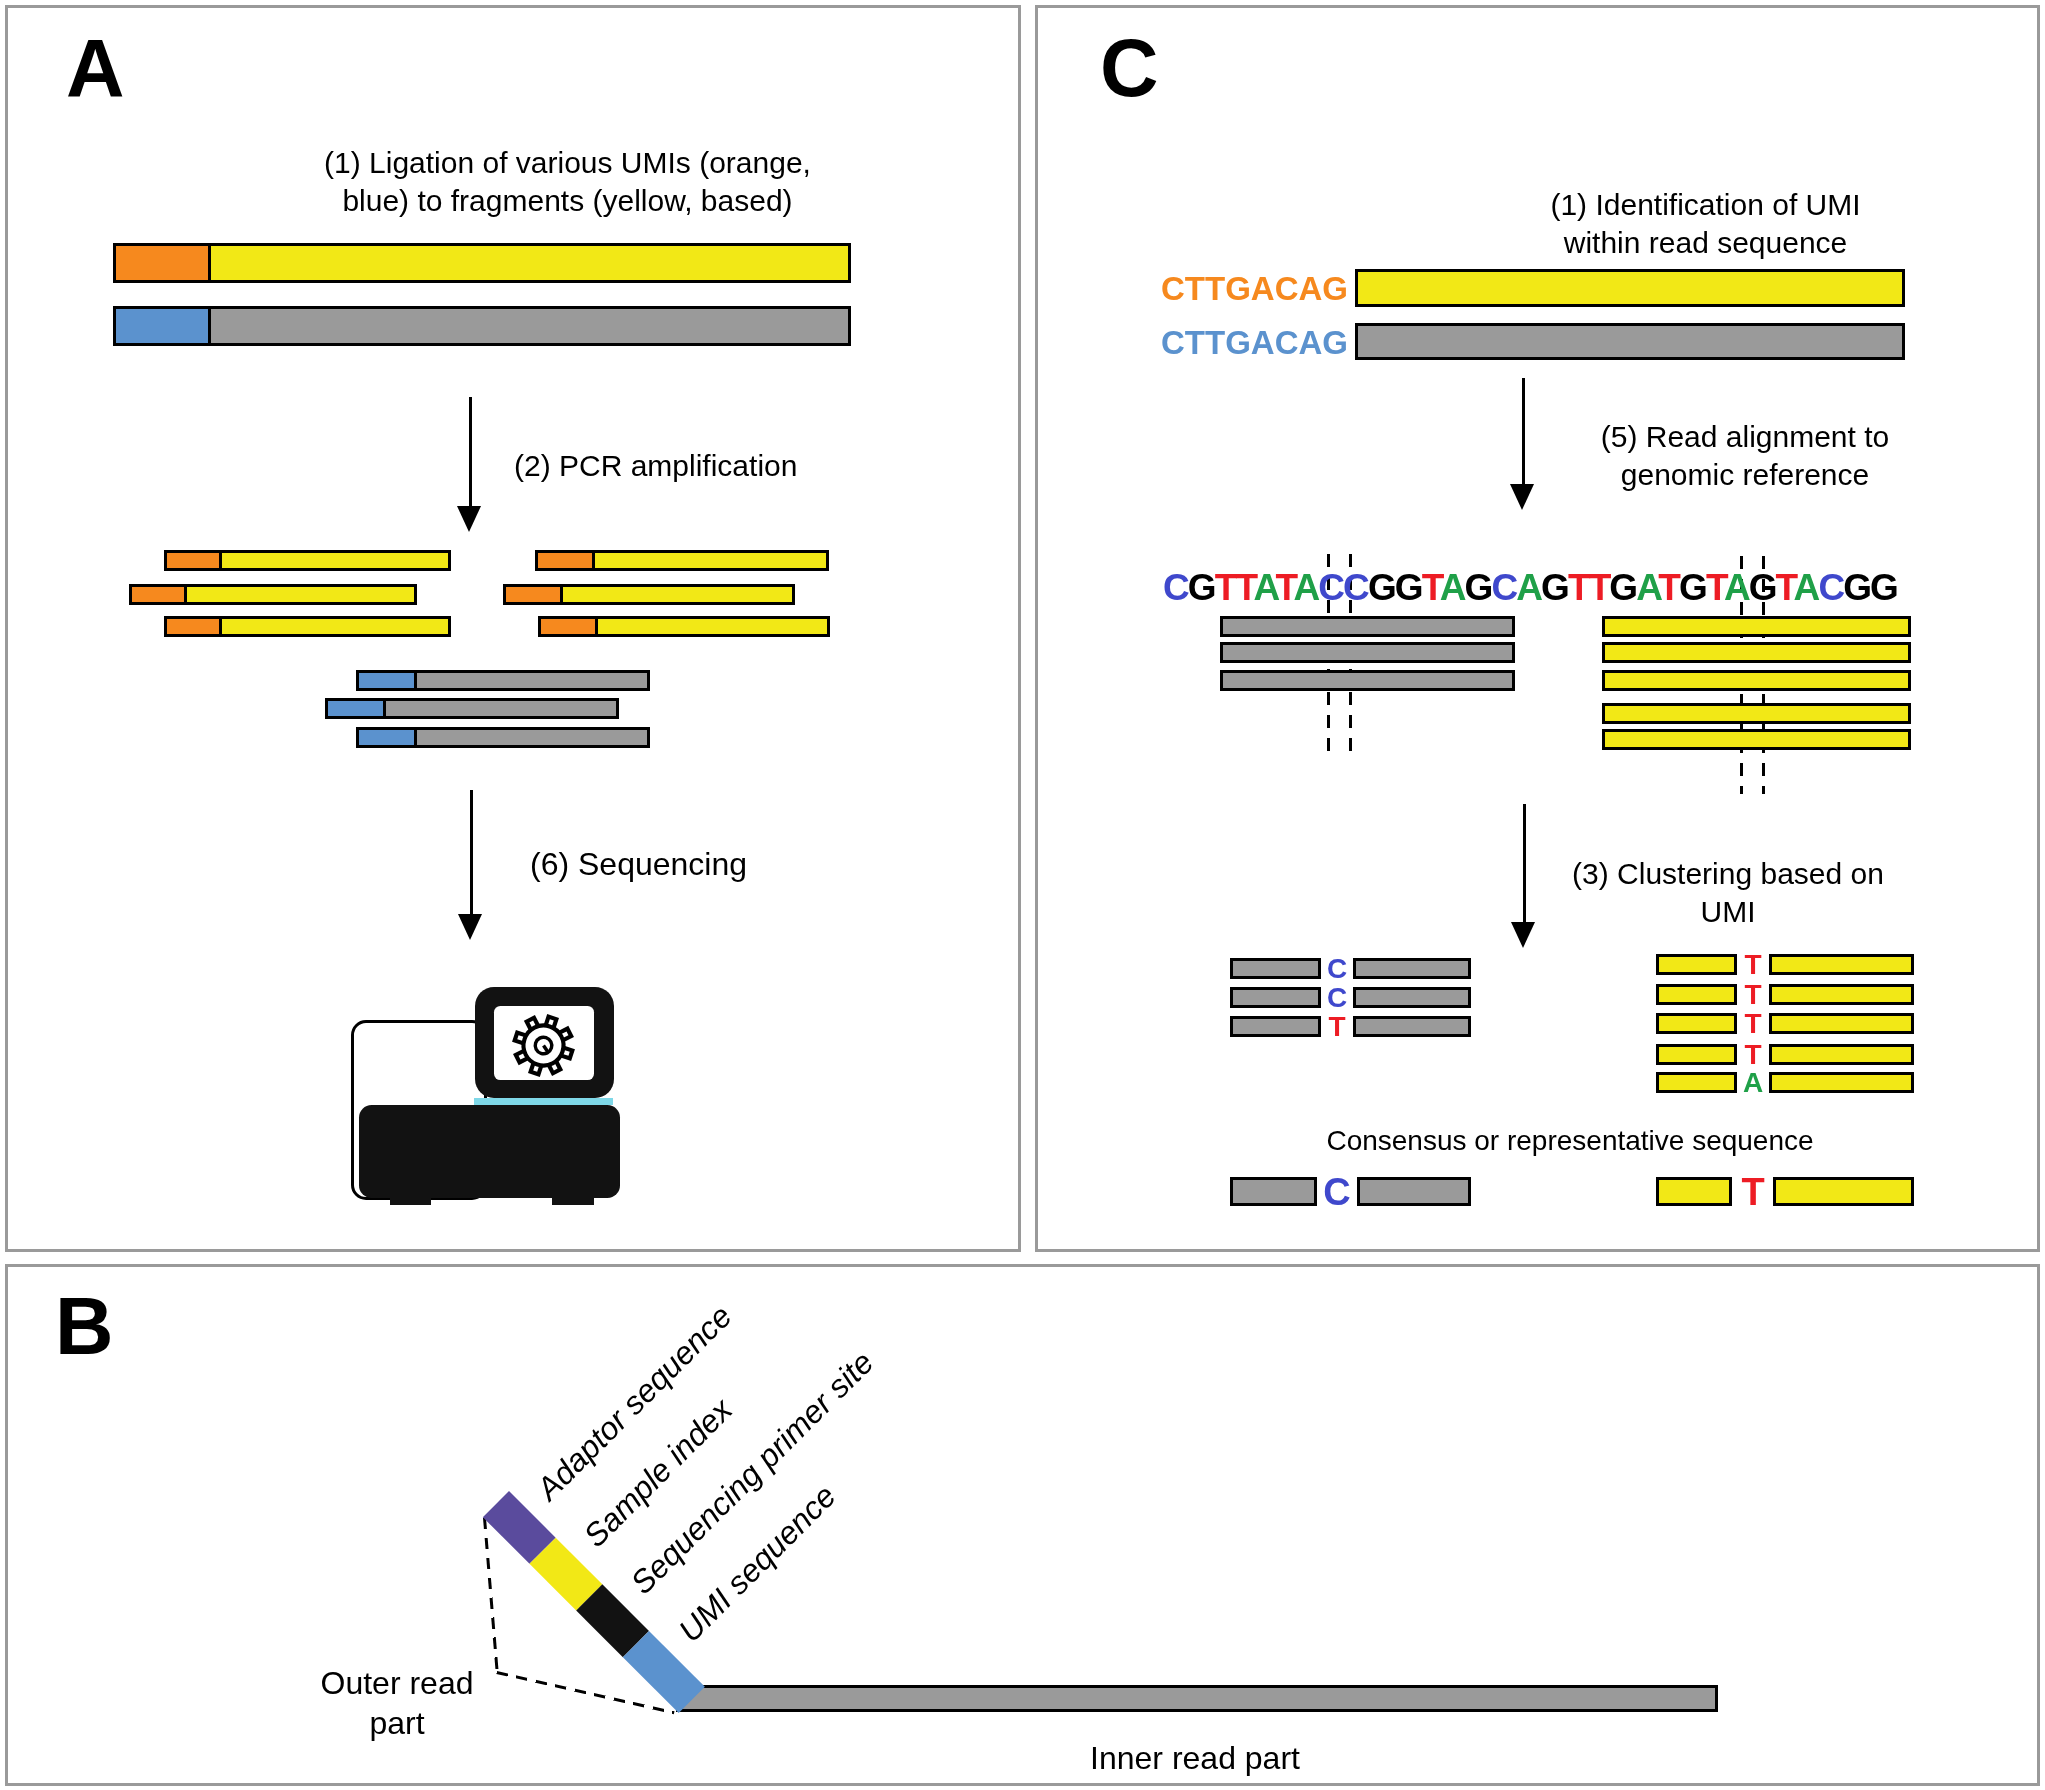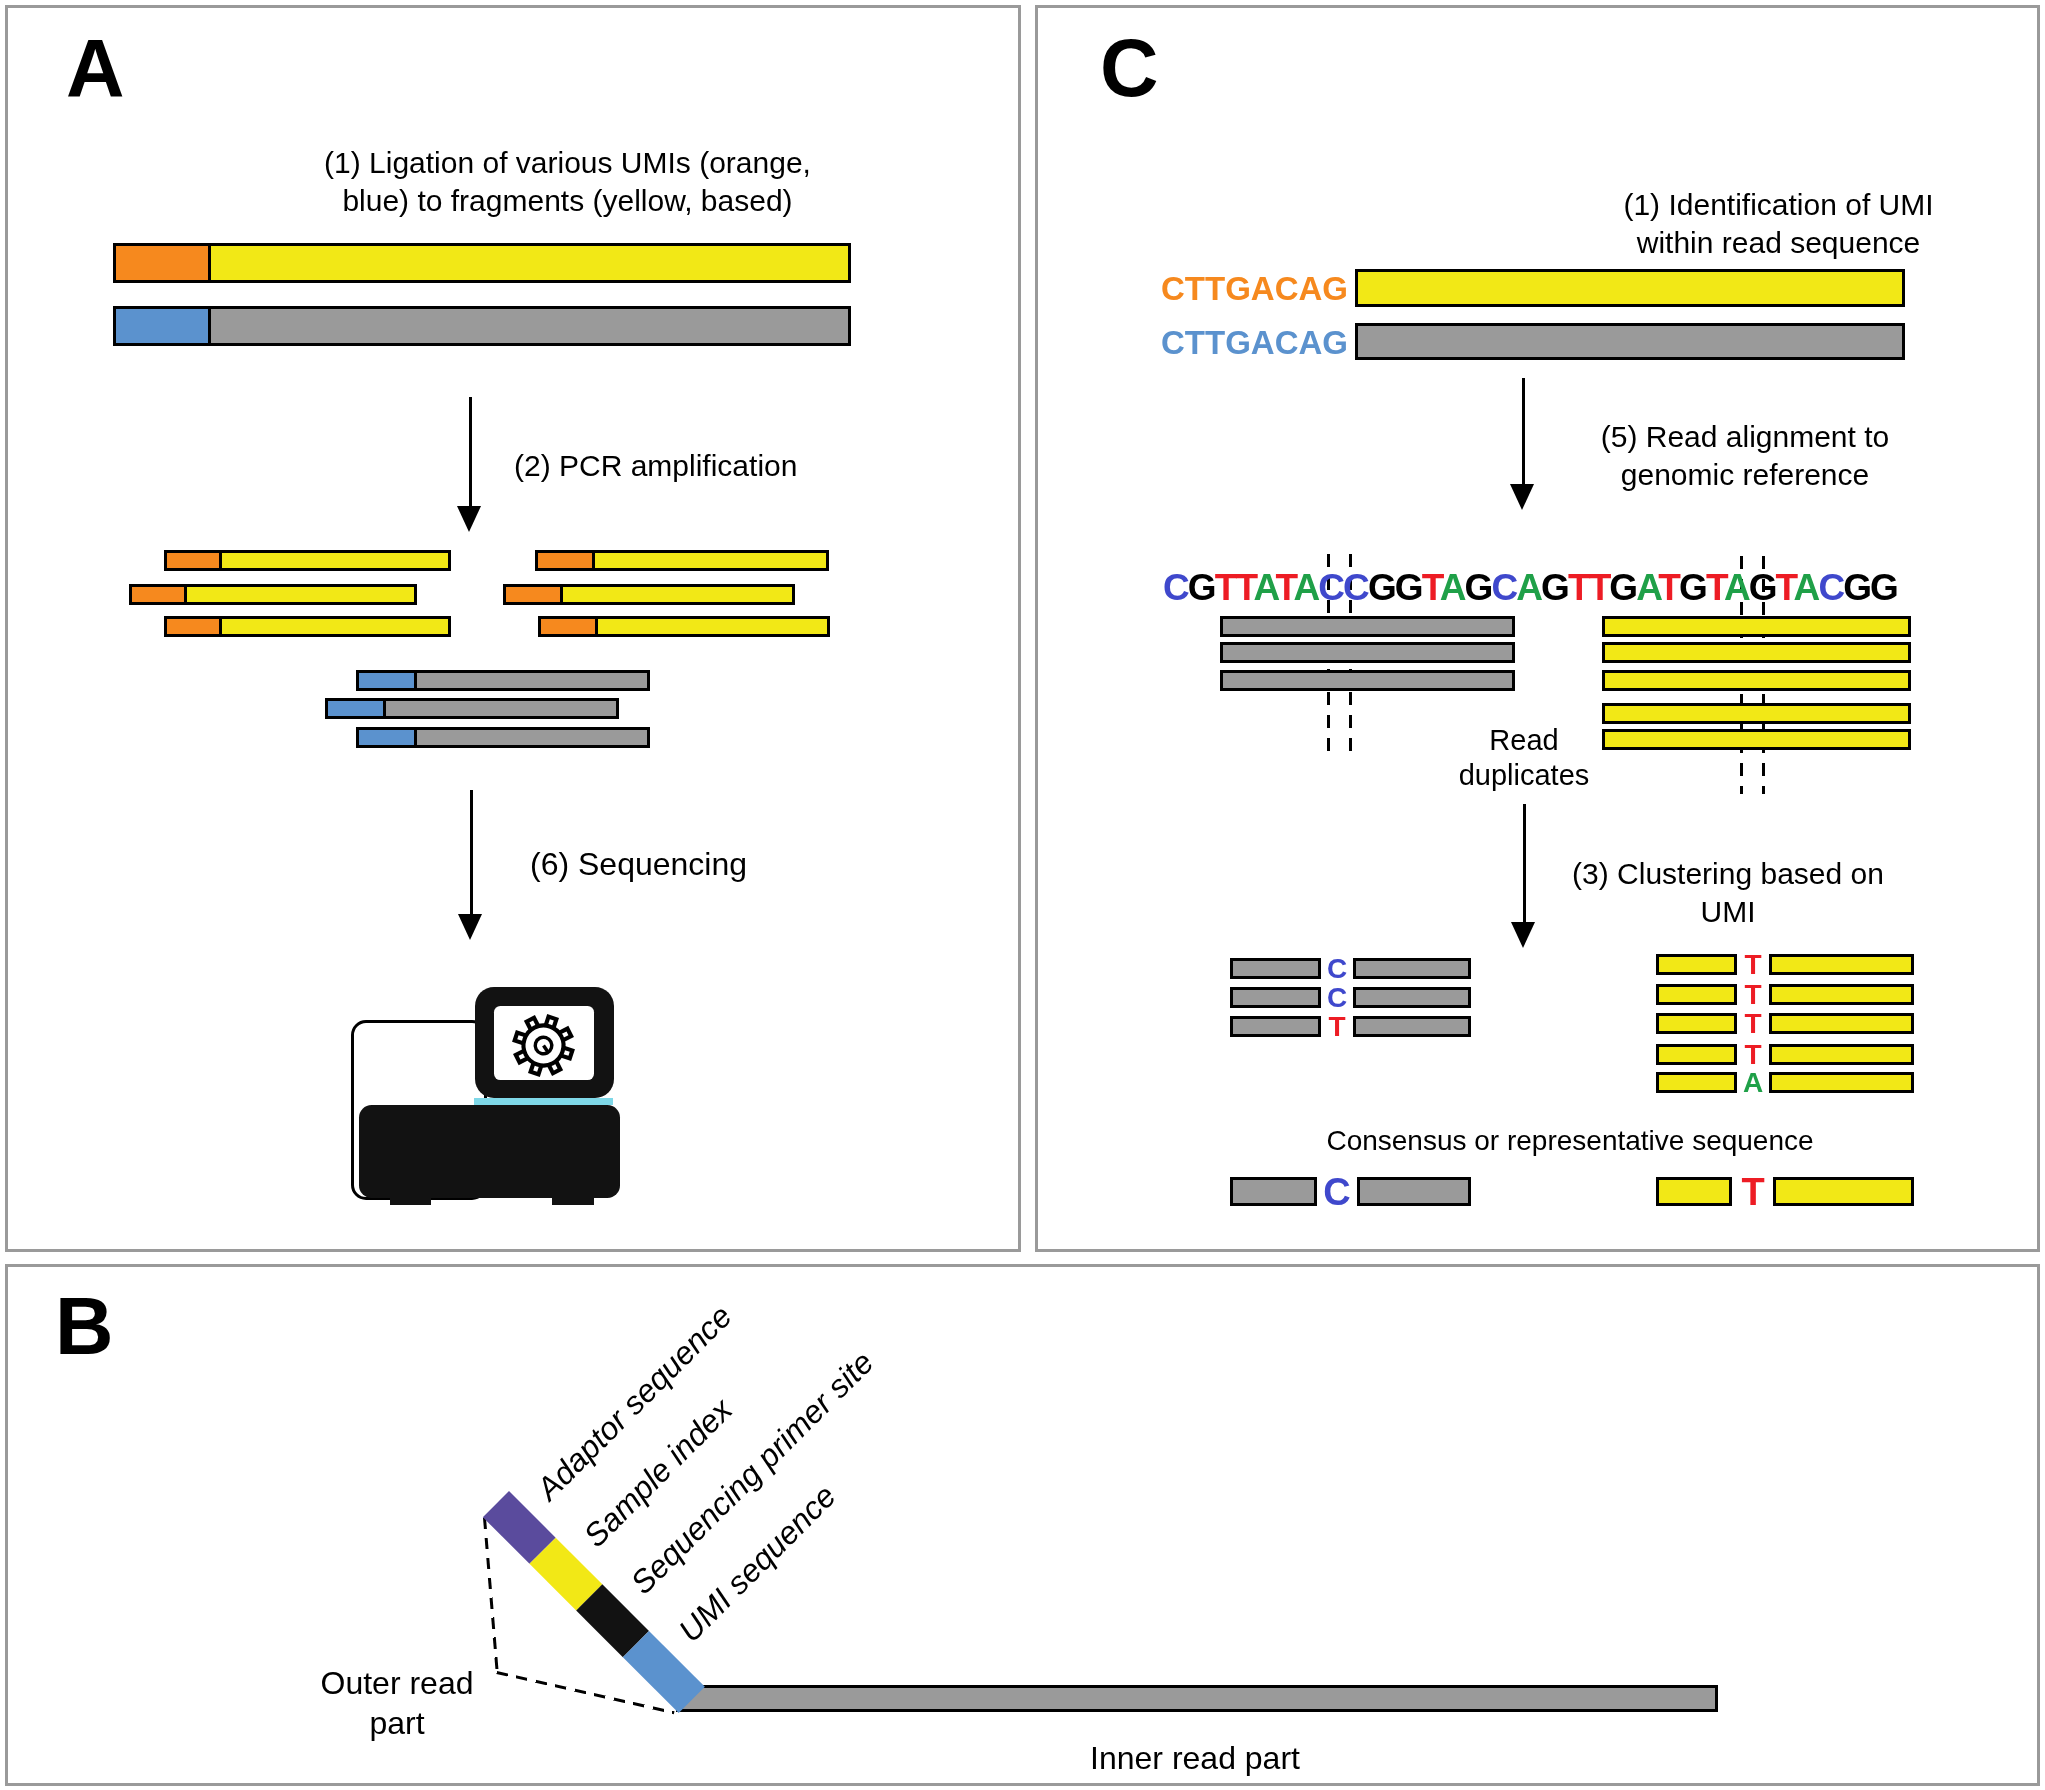--- a/index.html
+++ b/index.html
@@ -134,21 +134,21 @@
     <div class="abs" style="left:474px;top:1098px;width:139px;height:7px;background:#7fd8e8;"></div>
     <div class="abs c-black" style="left:359px;top:1105px;width:261px;height:93px;border-radius:12.6px;"></div>
     <div class="abs c-black" style="left:390px;top:1196px;width:41px;height:8.8px;"></div>
     <div class="abs c-black" style="left:552px;top:1196px;width:42px;height:8.8px;"></div>
   </div>
 
   <div class="panel" style="left:1035px;top:5px;width:1005px;height:1247px;"></div>
 
   <div class="plabel" style="left:1100px;top:28px;">C</div>
 
-  <div class="caption" style="left:1586px;top:186px;width:385px;">
+  <div class="caption" style="left:1513px;top:186px;width:385px;">
     <div>(1) Identification of UMI</div>
     <div>within read sequence</div>
   </div>
 
   <div class="umi-label" style="left:1103px;top:272px;width:245px;color:#f6891e;">CTTGACAG</div>
   <div class="bar" style="left:1355px;top:269px;width:550px;height:38px;">
     <div class="seg c-yellow" style="flex:1;"></div>
   </div>
   <div class="umi-label" style="left:1103px;top:326px;width:245px;color:#5b92ce;">CTTGACAG</div>
   <div class="bar" style="left:1355px;top:323px;width:550px;height:37px;">
@@ -188,24 +188,20 @@
   <div class="bar-thin" style="left:1602px;top:670px;width:309px;height:21.4px;">
       <div class="seg c-yellow" style="flex:1;"></div>
     </div>
   <div class="bar-thin" style="left:1602px;top:703px;width:309px;height:21px;">
       <div class="seg c-yellow" style="flex:1;"></div>
     </div>
   <div class="bar-thin" style="left:1602px;top:729px;width:309px;height:21px;">
       <div class="seg c-yellow" style="flex:1;"></div>
     </div>
 
-  <div class="caption" style="left:1398px;top:723px;width:252px;font-size:29px;line-height:35px;">
-    <div>Read</div>
-    <div>duplicates</div>
-  </div>
 
   <div class="arrow-shaft" style="left:1523px;top:804px;height:120px;"></div>
   <div class="arrow-head" style="left:1511px;top:922px;"></div>
   <div class="caption" style="left:1539px;top:855px;width:378px;">
     <div>(3) Clustering based on</div>
     <div>UMI</div>
   </div>
 
   <div class="bar-thin" style="left:1230px;top:958px;width:91px;height:21px;">
       <div class="seg c-gray" style="flex:1;"></div>

